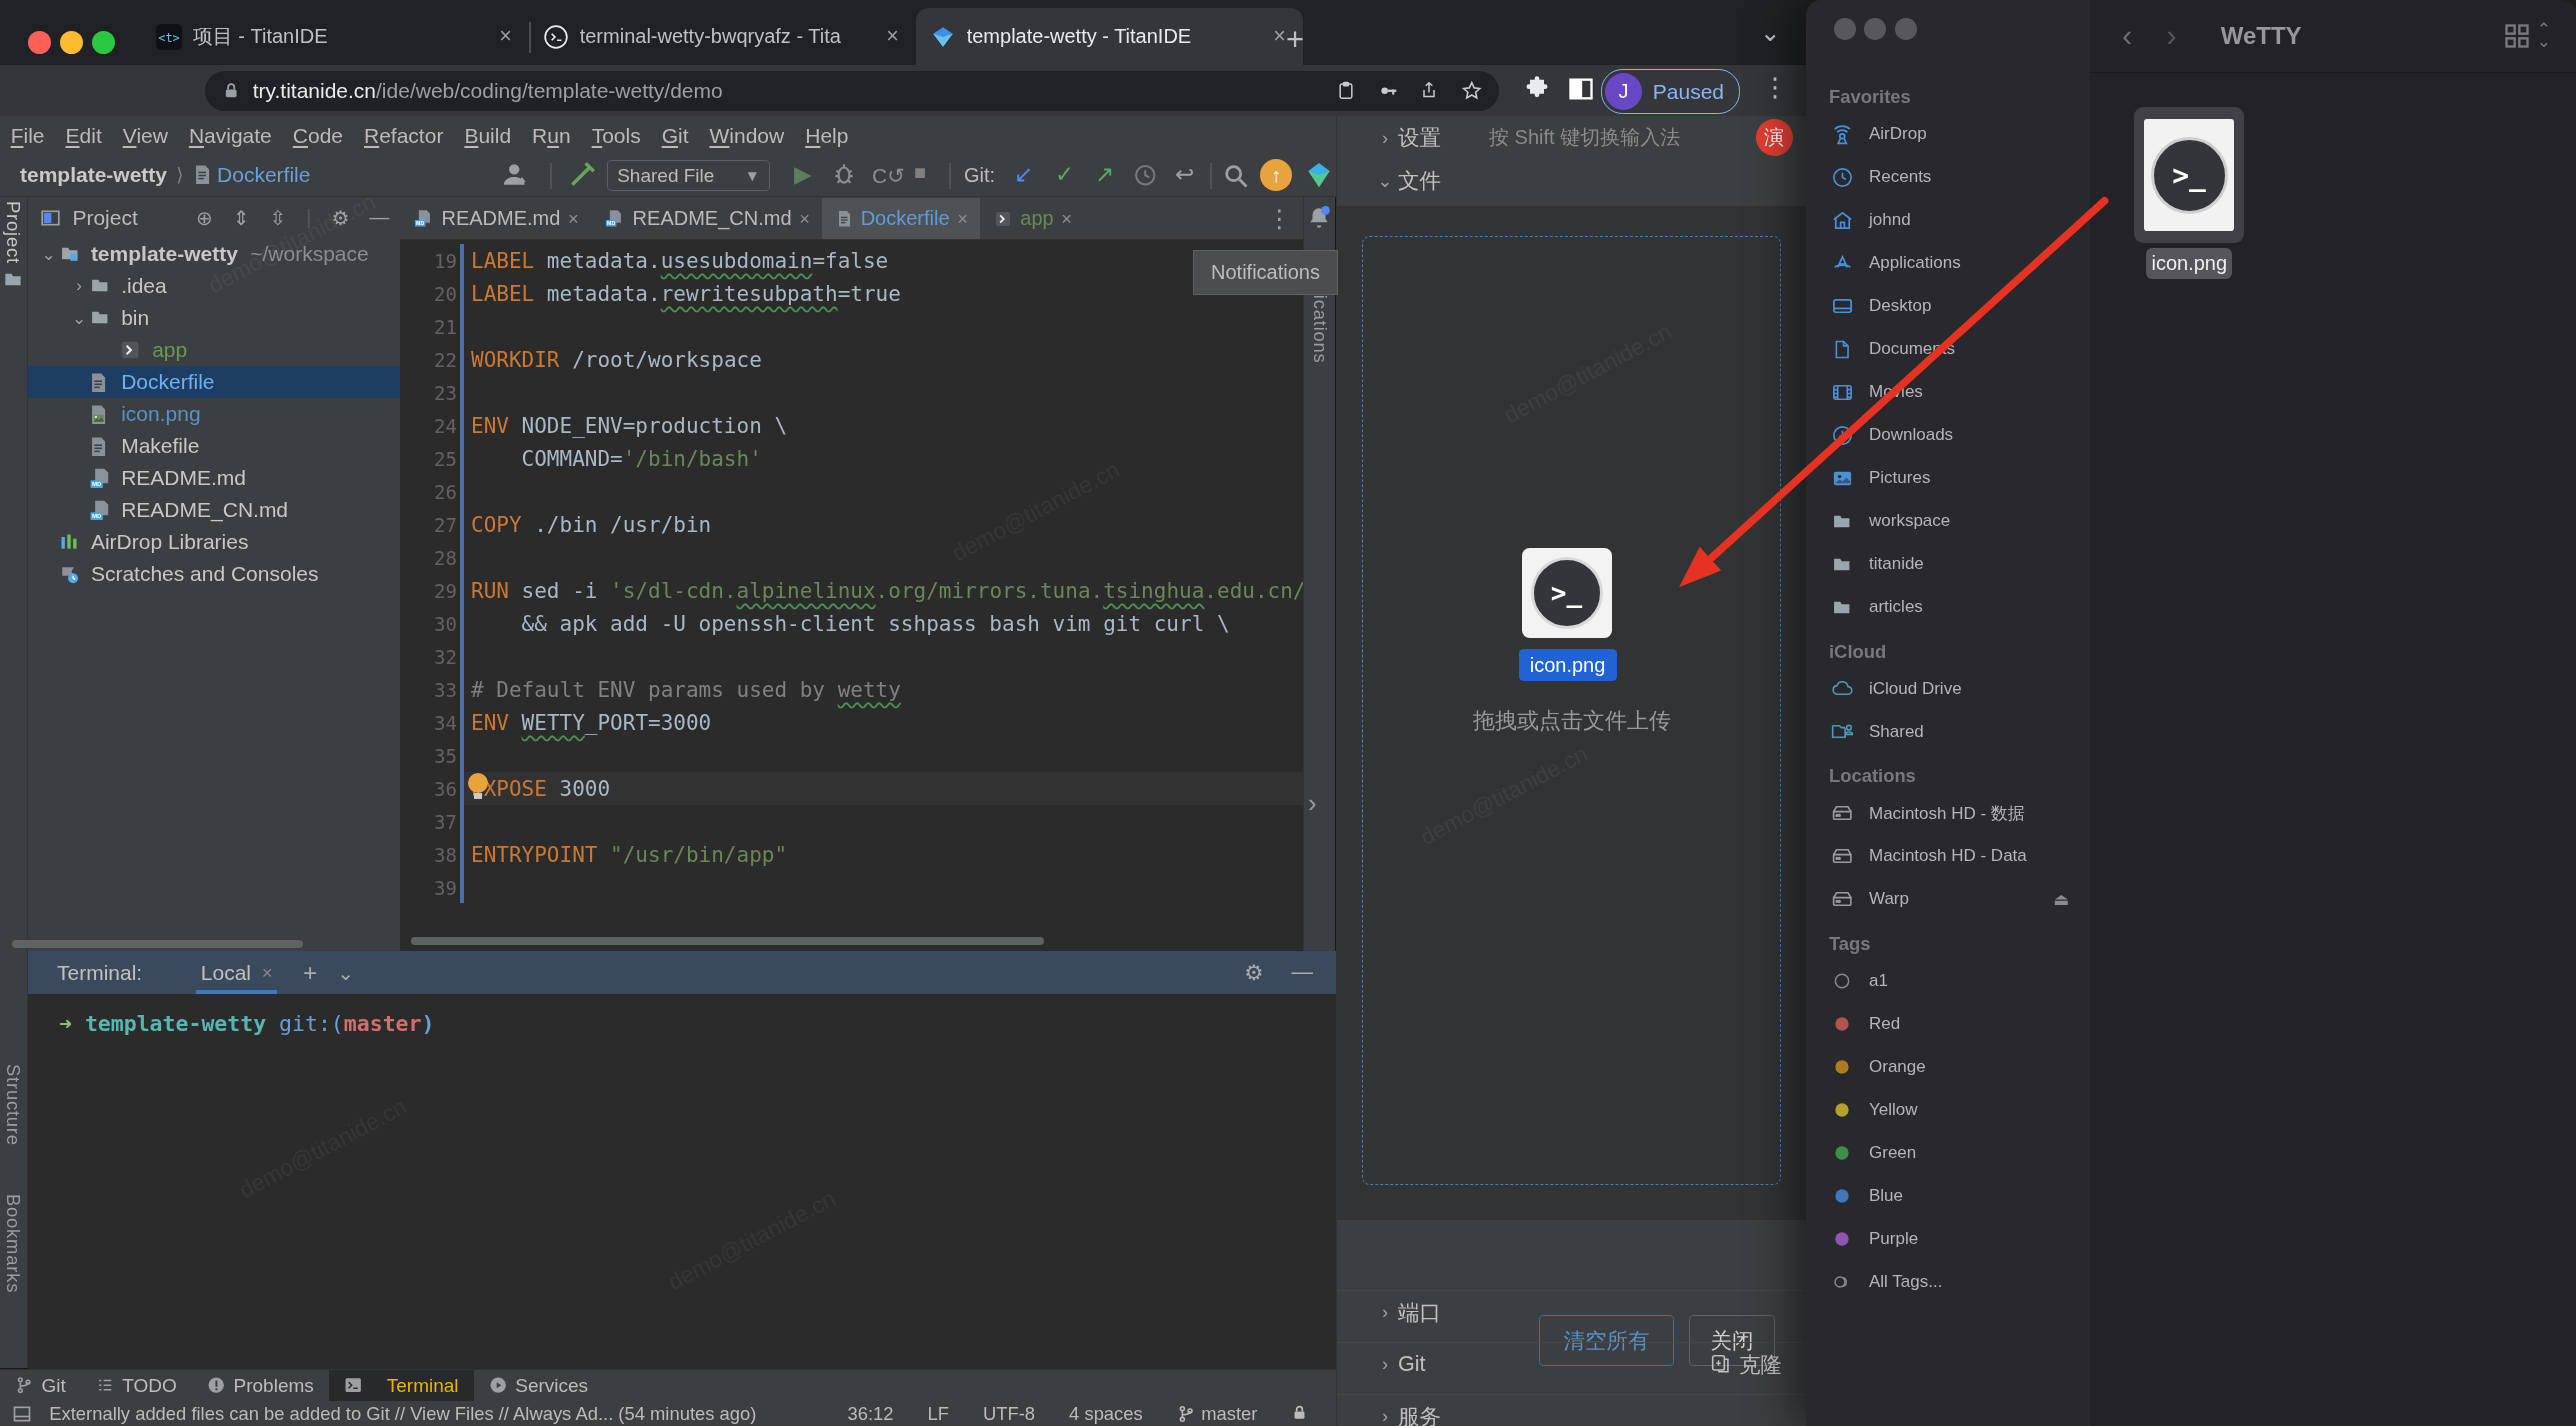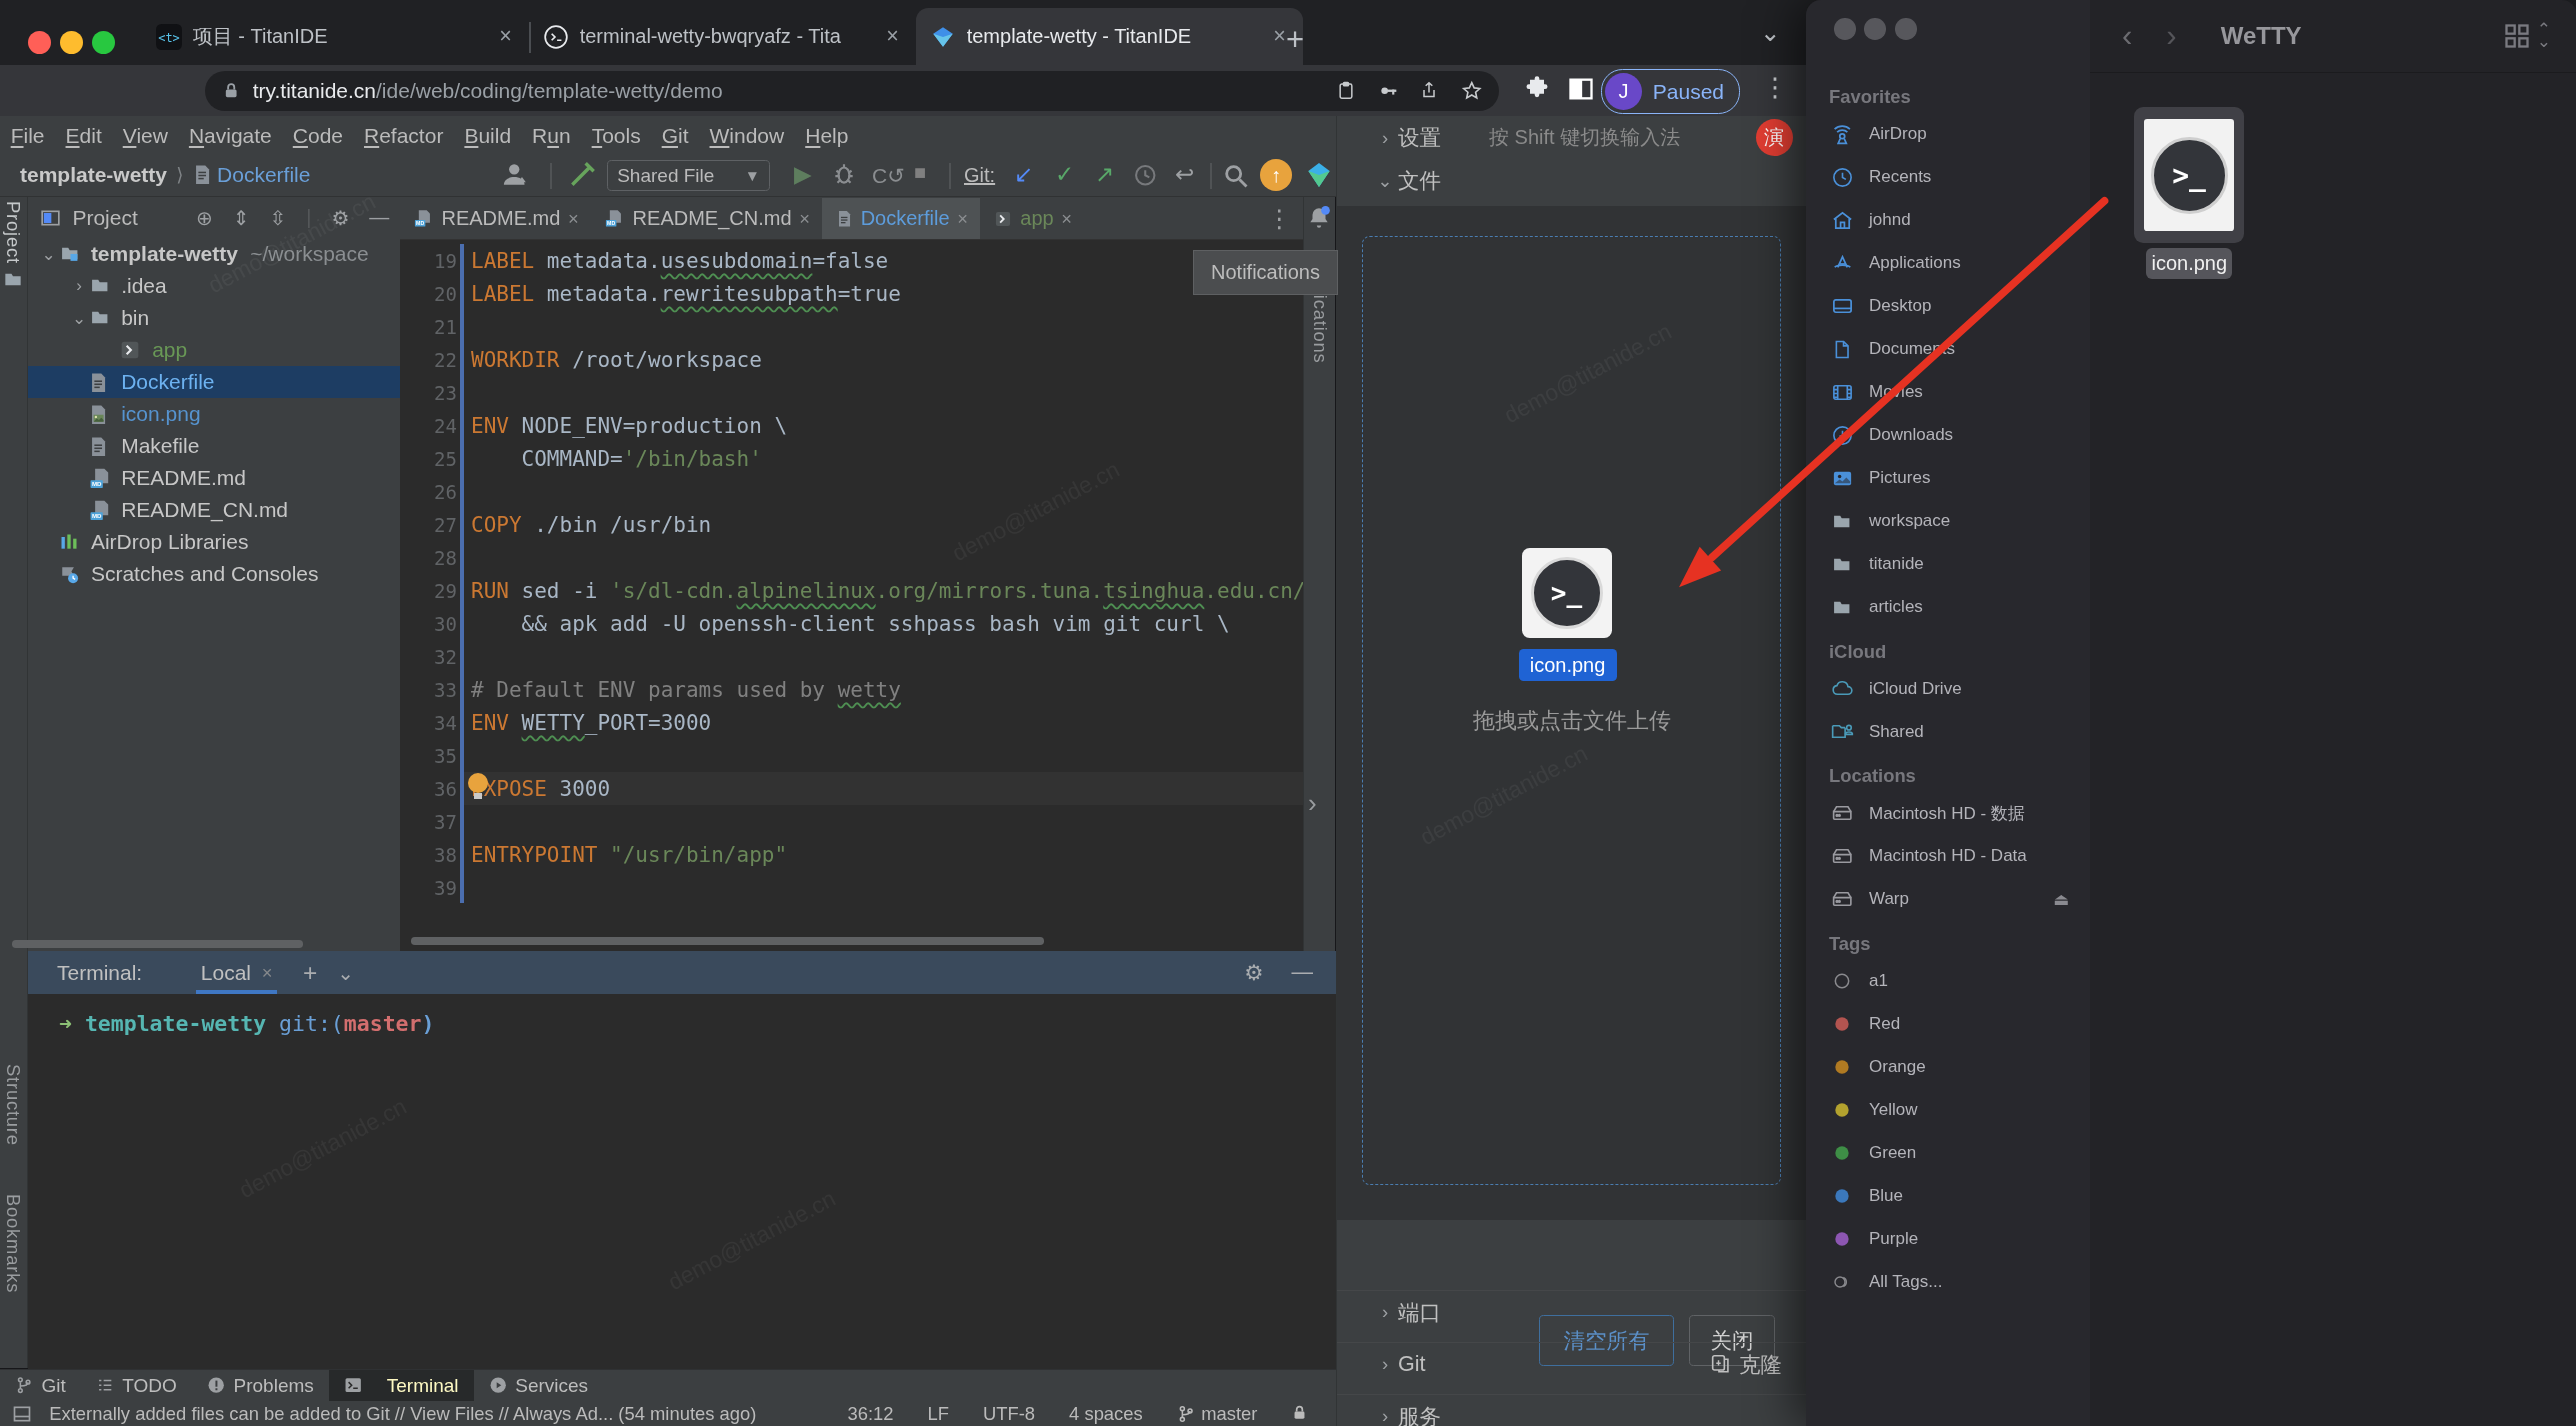--- a/index.html
+++ b/index.html
@@ -102,21 +102,21 @@
   
   #termpanel{left:28px;top:951px;width:1308px;height:418px;background:#2b2b2b;}
   #termhead{height:43px;background:#3a4a5c;display:flex;align-items:center;color:#c0c0c0;font-size:21px;}
   #termtab{position:relative;margin-left:54px;display:flex;align-items:center;height:43px;padding:0 4.6px;}
   #termtab .ul{position:absolute;left:0;bottom:0;width:100%;height:3.8px;background:#3f77c4;}
   #prompt{margin:17px 0 0 31px;font-family:"DejaVu Sans Mono","Liberation Mono",monospace;font-size:21.5px;white-space:pre;}
   
   #bottombar{left:0;top:1369px;width:1336px;height:32px;background:#3c3f41;border-top:1.5px solid #2f3133;
     display:flex;align-items:center;box-sizing:border-box;}
   .btool{display:flex;align-items:center;gap:7.7px;color:#bdbdbd;font-size:19px;height:32px;padding:0 15.3px;}
-  .btool.active{background:#27292a;color:#fef9c3;gap:24px;}
+  .btool.active{background:#27292a;color:#eab308;gap:24px;}
   #statusbar{left:0;top:1401px;width:1336px;height:25px;background:#3c3f41;display:flex;align-items:center;
     color:#bbbbbb;font-size:18.4px;padding:0 12.3px;box-sizing:border-box;}
   #statusright{margin-left:auto;display:flex;align-items:flex-start;gap:34px;margin-right:15.3px;}
   
   #finder{left:1806px;top:0;width:771px;height:1426px;background:#232327;border-radius:15.3px 15.3px 0 0;
     box-shadow:-9.2px 0 46px rgba(0,0,0,.55);z-index:50;overflow:hidden;}
   #fsidebar{position:absolute;left:0;top:0;width:284px;height:1426px;background:#28282d;}
   .fdot{position:absolute;top:18.4px;width:21.5px;height:21.5px;border-radius:50%;background:#57575c;}
   #fslist{position:absolute;left:23px;top:74px;width:245px;}
   .fshead{height:34px;display:flex;align-items:flex-end;color:#77777d;font-size:18.4px;font-weight:bold;padding-bottom:4.6px;}
@@ -288,21 +288,21 @@
 <div class="abs tbtn" style="left:794px;color:#5e7e5e;">▶</div>
 <div class="abs" style="left:831px;top:161px;">
   <svg class="ic" width="26" height="26" viewBox="0 0 24 24" fill="none" stroke="#8a8d90" stroke-width="2">
       <ellipse cx="12" cy="13" rx="5" ry="7"></ellipse>
       <path d="M12 6V3M5 9l3 2M19 9l-3 2M4 14h4M16 14h4M6 20l3-3M18 20l-3-3"></path>
     </svg>
 </div>
 <div class="abs tbtn" style="left:872px;color:#8a8d90;font-size:21px;top:164px;">C↺</div>
 <div class="abs tbtn" style="left:914px;color:#808080;font-size:20px;">■</div>
 <div class="abs vsep" style="left:949px;"></div>
-<div class="abs" style="left:964px;top:164px;color:#bbbbbb;font-size:20px;text-decoration:underline;">Git:</div>
+<div class="abs" style="left:964px;top:164px;color:#bbbbbb;font-size:20px;">Git:</div>
 <div class="abs tbtn" style="left:1014px;color:#548af7;">↙</div>
 <div class="abs tbtn" style="left:1055px;color:#59a869;">✓</div>
 <div class="abs tbtn" style="left:1095px;color:#59a869;">↗</div>
 <div class="abs" style="left:1133px;top:163px;">
   <svg class="ic" width="24.5" height="24.5" viewBox="0 0 24 24" fill="none" stroke="#77797c" stroke-width="2">
       <circle cx="12" cy="12" r="9"></circle>
       <path d="M12 7v5l4 2"></path>
     </svg>
 </div>
 <div class="abs tbtn" style="left:1175px;color:#9da0a3;">↩</div>

